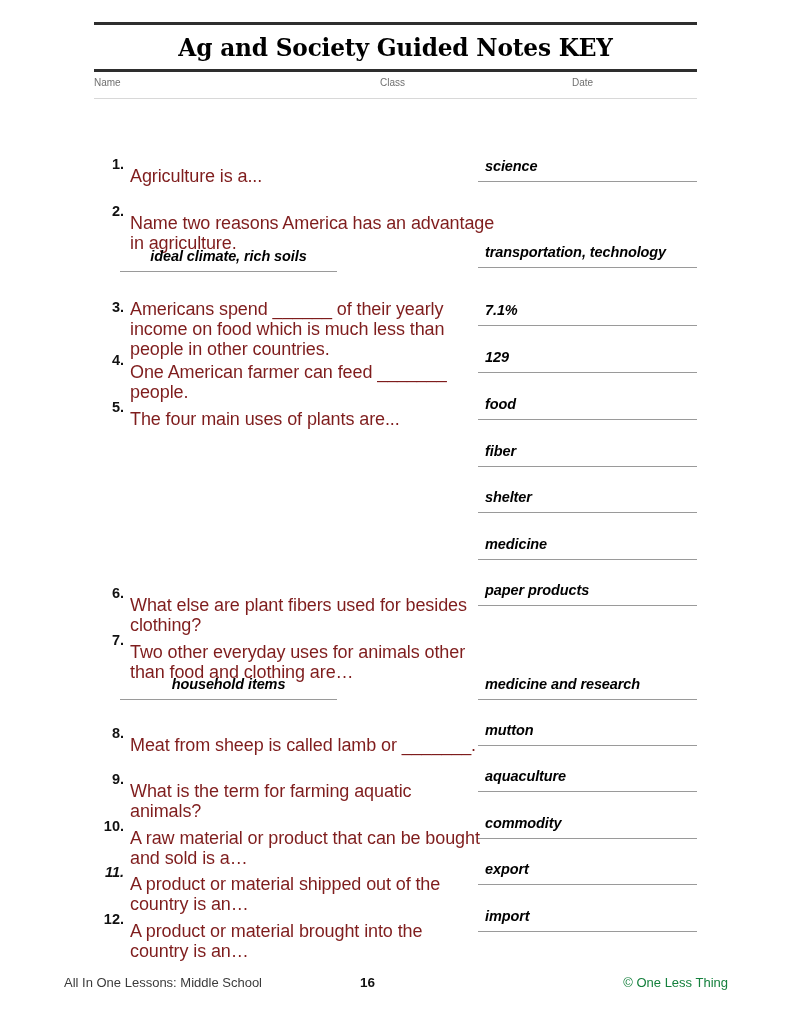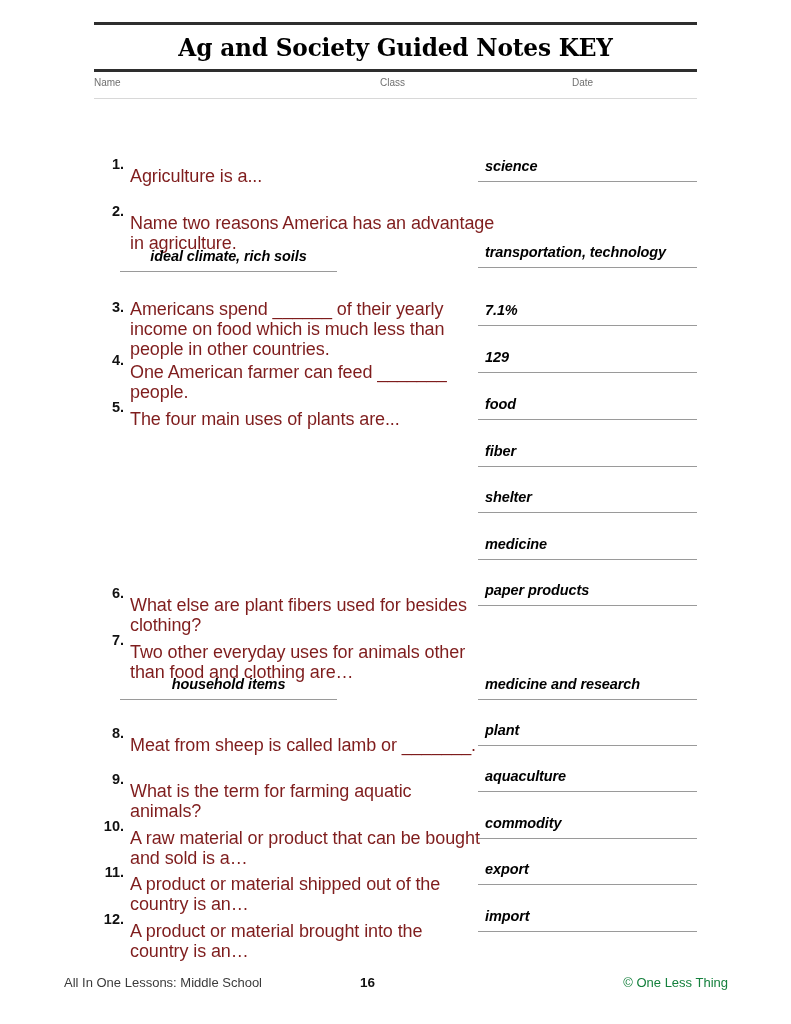--- a/index.html
+++ b/index.html
@@ -245,38 +245,38 @@
         <span class="ans-val centered">household items</span>
       </div>
       <div class="ans ans-right" style="top: 670px;">
         <span class="ans-val">medicine and research</span>
       </div>
       <div class="qrow" style="top: 723px;">
         <div class="qnum" style="top: 0px;">8.</div>
         <div class="qtext">Meat from sheep is called lamb or _______.</div>
       </div>
       <div class="ans ans-right" style="top: 716px;">
-        <span class="ans-val">plant</span>
+        <span class="ans-val">mutton</span>
       </div>
       <div class="qrow" style="top: 769px;">
         <div class="qnum" style="top: 0px;">9.</div>
         <div class="qtext">What is the term for farming aquatic animals?</div>
       </div>
       <div class="ans ans-right" style="top: 762px;">
         <span class="ans-val">aquaculture</span>
       </div>
       <div class="qrow" style="top: 816px;">
         <div class="qnum" style="top: 0px;">10.</div>
         <div class="qtext wide">A raw material or product that can be bought and sold is a…</div>
       </div>
       <div class="ans ans-right" style="top: 809px;">
         <span class="ans-val">commodity</span>
       </div>
       <div class="qrow" style="top: 862px;">
-        <div class="qnum" style="top: 0px;">11.</div>
+        <div class="qnum" style="top: 0px; font-style: italic;">11.</div>
         <div class="qtext wide">A product or material shipped out of the country is an…</div>
       </div>
       <div class="ans ans-right" style="top: 855px;">
         <span class="ans-val">export</span>
       </div>
       <div class="qrow" style="top: 909px;">
         <div class="qnum" style="top: 0px; text-align: right;">12.</div>
         <div class="qtext">A product or material brought into the country is an…</div>
       </div>
       <div class="ans ans-right" style="top: 902px;">

